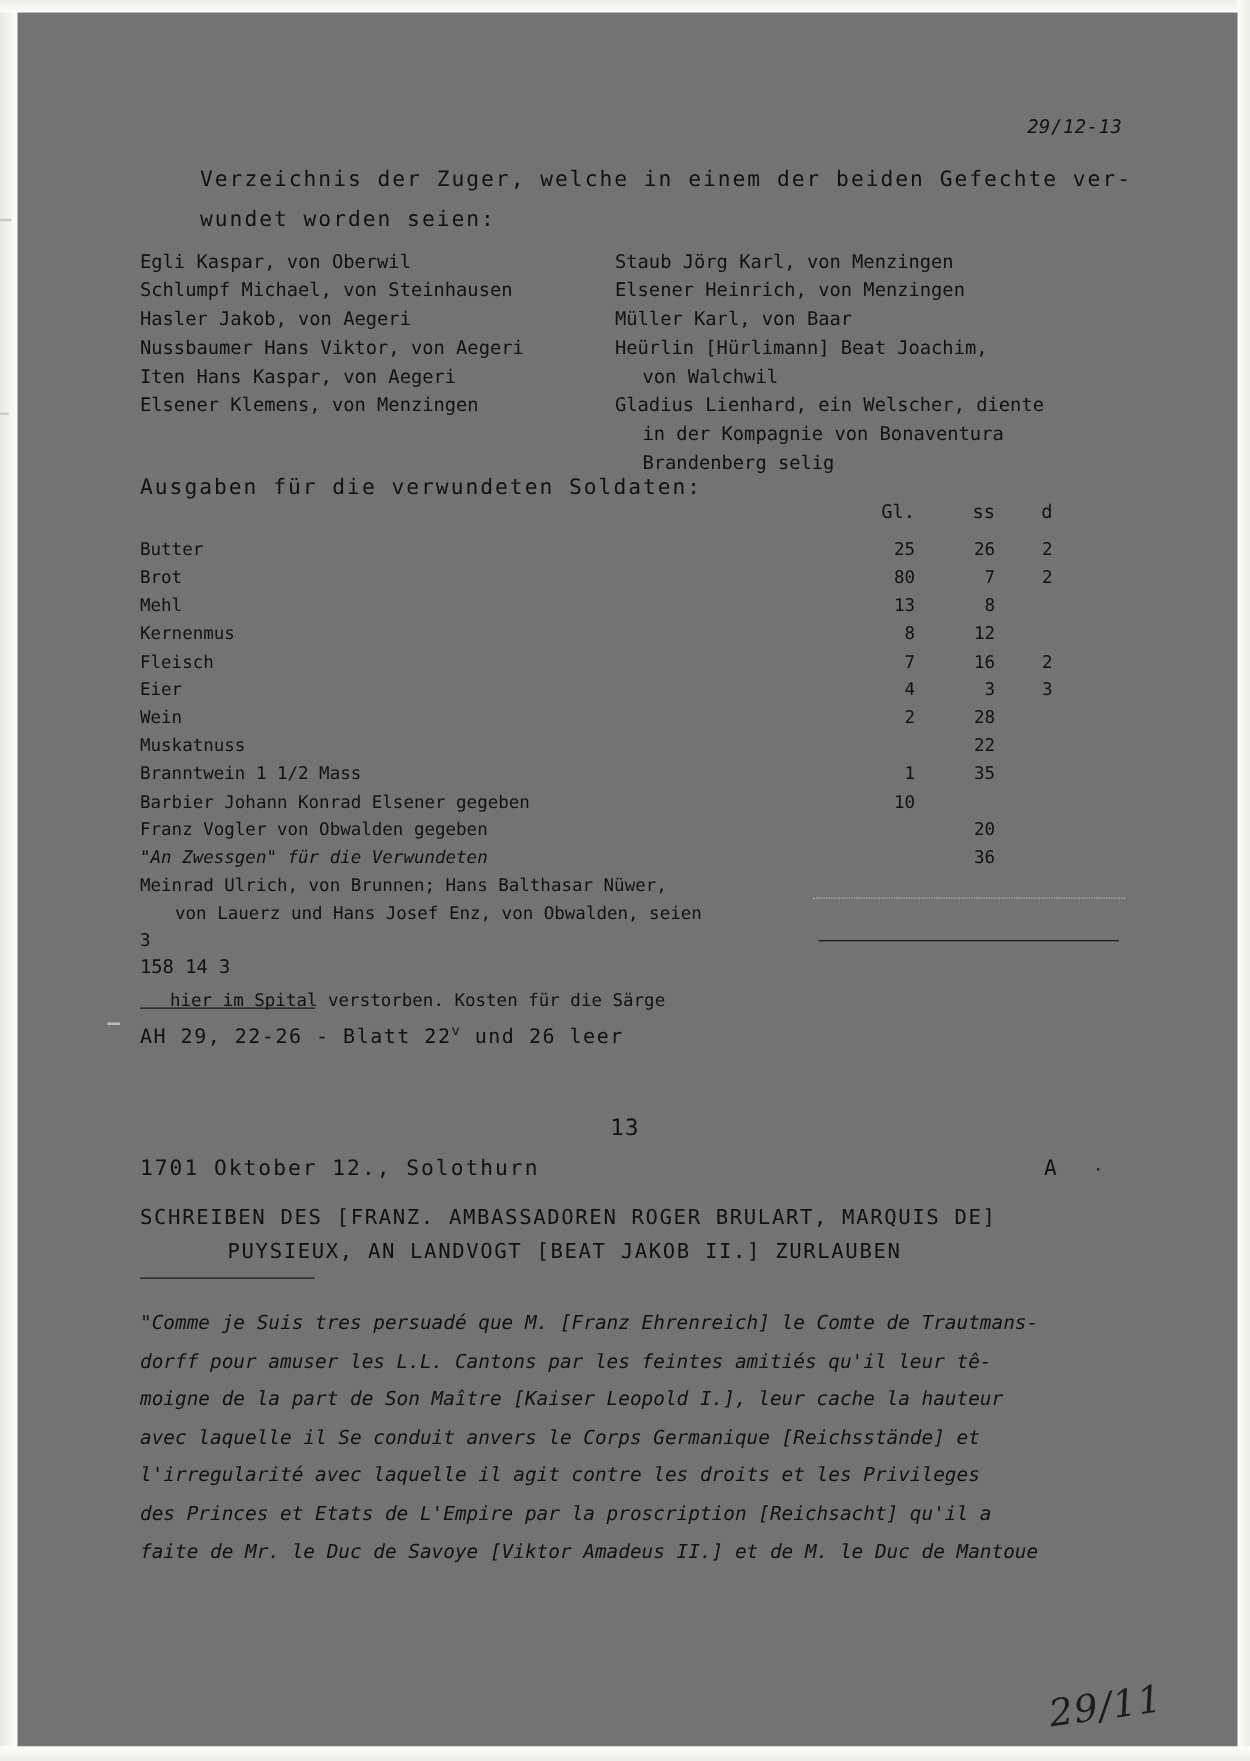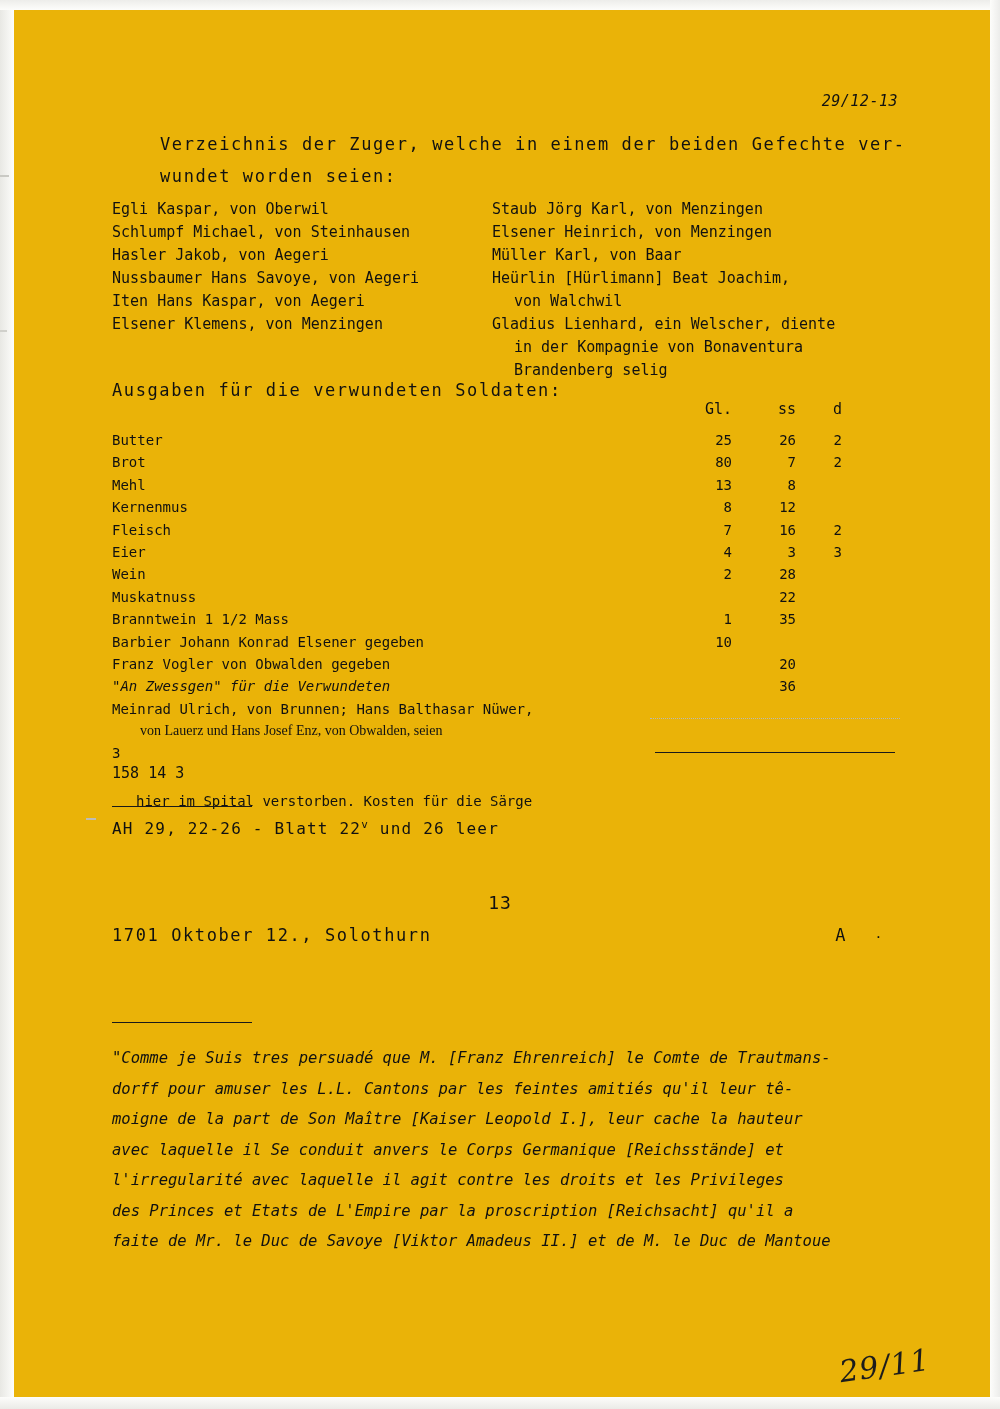--- a/index.html
+++ b/index.html
@@ -11,21 +11,21 @@
     width: 1000px;
     height: 1409px;
     position: relative;
     font-family: "DejaVu Sans Mono", "Liberation Mono", monospace;
     color: #111111;
     overflow: hidden;
   }
   .page {
     position: absolute;
     inset: 0;
-    background: #eab308;
+    background: #737373;
   }
   
   .scan-edge-left {
     position: absolute;
     left: 0; top: 0; bottom: 0; width: 14px;
     background: linear-gradient(to right, #e8e8e4, #fdfdfb);
   }
   .scan-edge-top {
     position: absolute;
     left: 0; right: 0; top: 0; height: 10px;
@@ -134,21 +134,21 @@
   }
   .v-gl { left: 560px; width: 60px; }
   .v-ss { left: 640px; width: 44px; }
   .v-d  { left: 700px; width: 30px; }
 
   .cont-line {
     position: relative;
     height: 22.4px;
   }
   .cont-line .label { position: absolute; left: 0; top: 0; white-space: nowrap; }
-  .cont-line .label.i1 { left: 28px; font-family: Liberation Serif, serif; }
+  .cont-line .label.i1 { left: 28px; }
   .cont-line .label.i2 { left: 24px; margin-top: 48px; }
 
   .dotted-rule {
     position: absolute;
     left: 650px;
     top: 718px;
     width: 250px;
     border-top: 1px dotted #b9b9b4;
     height: 0;
   }
@@ -301,21 +301,21 @@
   <div class="heading">
     <div>Verzeichnis der Zuger, welche in einem der beiden Gefechte ver-</div>
     <div>wundet worden seien:</div>
   </div>
 
   <div class="names">
     <div class="names-col-left">
       <div>Egli Kaspar, von Oberwil</div>
       <div>Schlumpf Michael, von Steinhausen</div>
       <div>Hasler Jakob, von Aegeri</div>
-      <div>Nussbaumer Hans Savoye, von Aegeri</div>
+      <div>Nussbaumer Hans Viktor, von Aegeri</div>
       <div>Iten Hans Kaspar, von Aegeri</div>
       <div>Elsener Klemens, von Menzingen</div>
     </div>
     <div class="names-col-right">
       <div>Staub Jörg Karl, von Menzingen</div>
       <div>Elsener Heinrich, von Menzingen</div>
       <div>Müller Karl, von Baar</div>
       <div>Heürlin [Hürlimann] Beat Joachim,</div>
       <div class="indent1">von Walchwil</div>
       <div>Gladius Lienhard, ein Welscher, diente</div>
@@ -446,20 +446,24 @@
   </div>
 
   <div class="doc-number">13</div>
 
   <div class="dateline">
     <span>1701 Oktober 12., Solothurn</span>
     <span class="right-mark">A</span>
     <span class="dot-mark">·</span>
   </div>
 
+  <div class="doc-title">
+    <span>SCHREIBEN DES [FRANZ. AMBASSADOREN ROGER BRULART, MARQUIS DE]</span>
+    <span class="l2">PUYSIEUX, AN LANDVOGT [BEAT JAKOB II.] ZURLAUBEN</span>
+  </div>
 
   <div class="rule2"></div>
 
   <div class="quote">
     <div>"Comme je Suis tres persuadé que M. [Franz Ehrenreich] le Comte de Trautmans-</div>
     <div>dorff pour amuser les L.L. Cantons par les feintes amitiés qu'il leur tê-</div>
     <div>moigne de la part de Son Maître [Kaiser Leopold I.], leur cache la hauteur</div>
     <div>avec laquelle il Se conduit anvers le Corps Germanique [Reichsstände] et</div>
     <div>l'irregularité avec laquelle il agit contre les droits et les Privileges</div>
     <div>des Princes et Etats de L'Empire par la proscription [Reichsacht] qu'il a</div>

